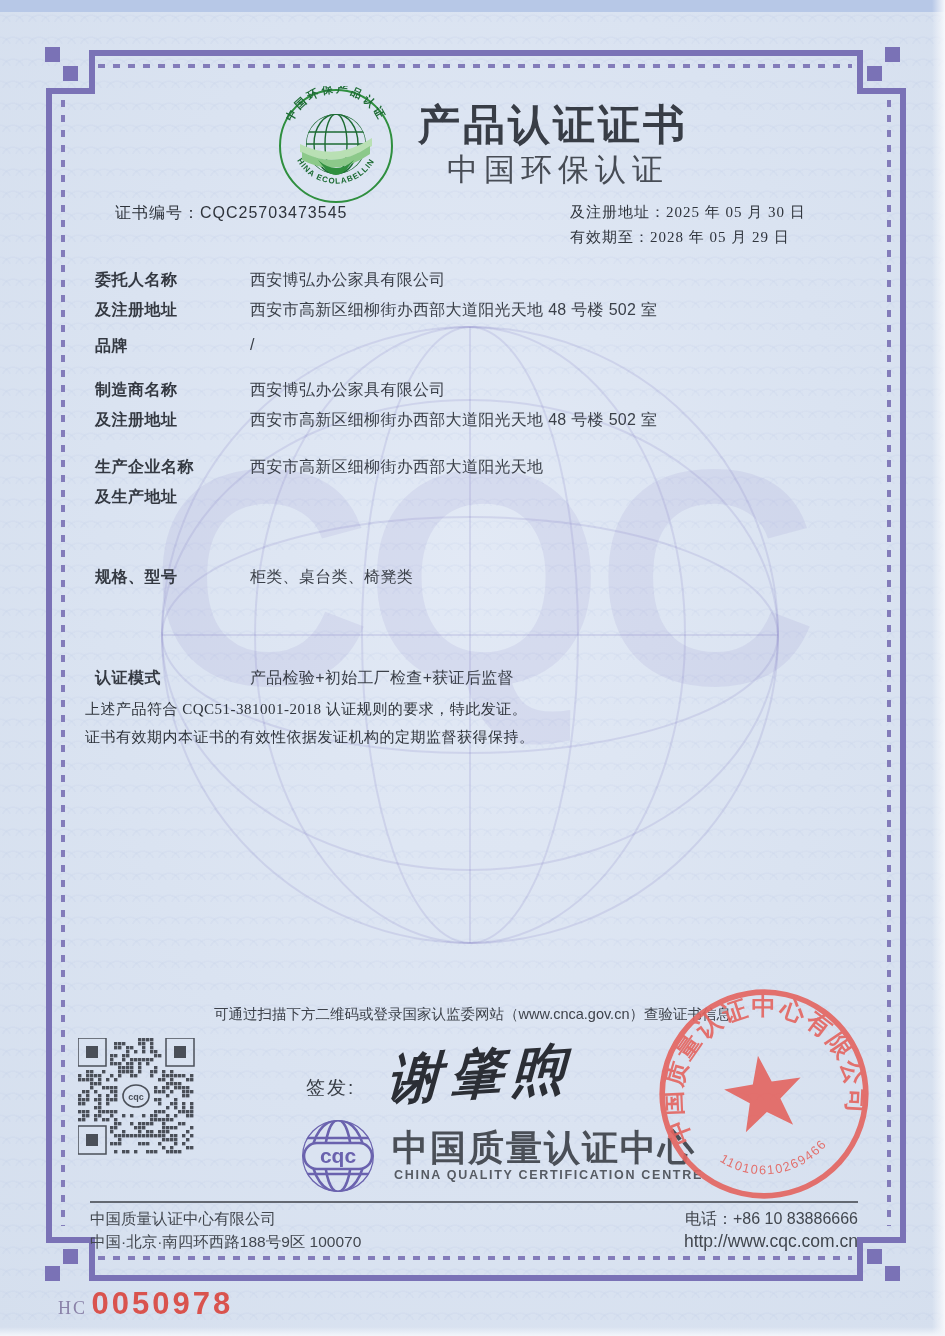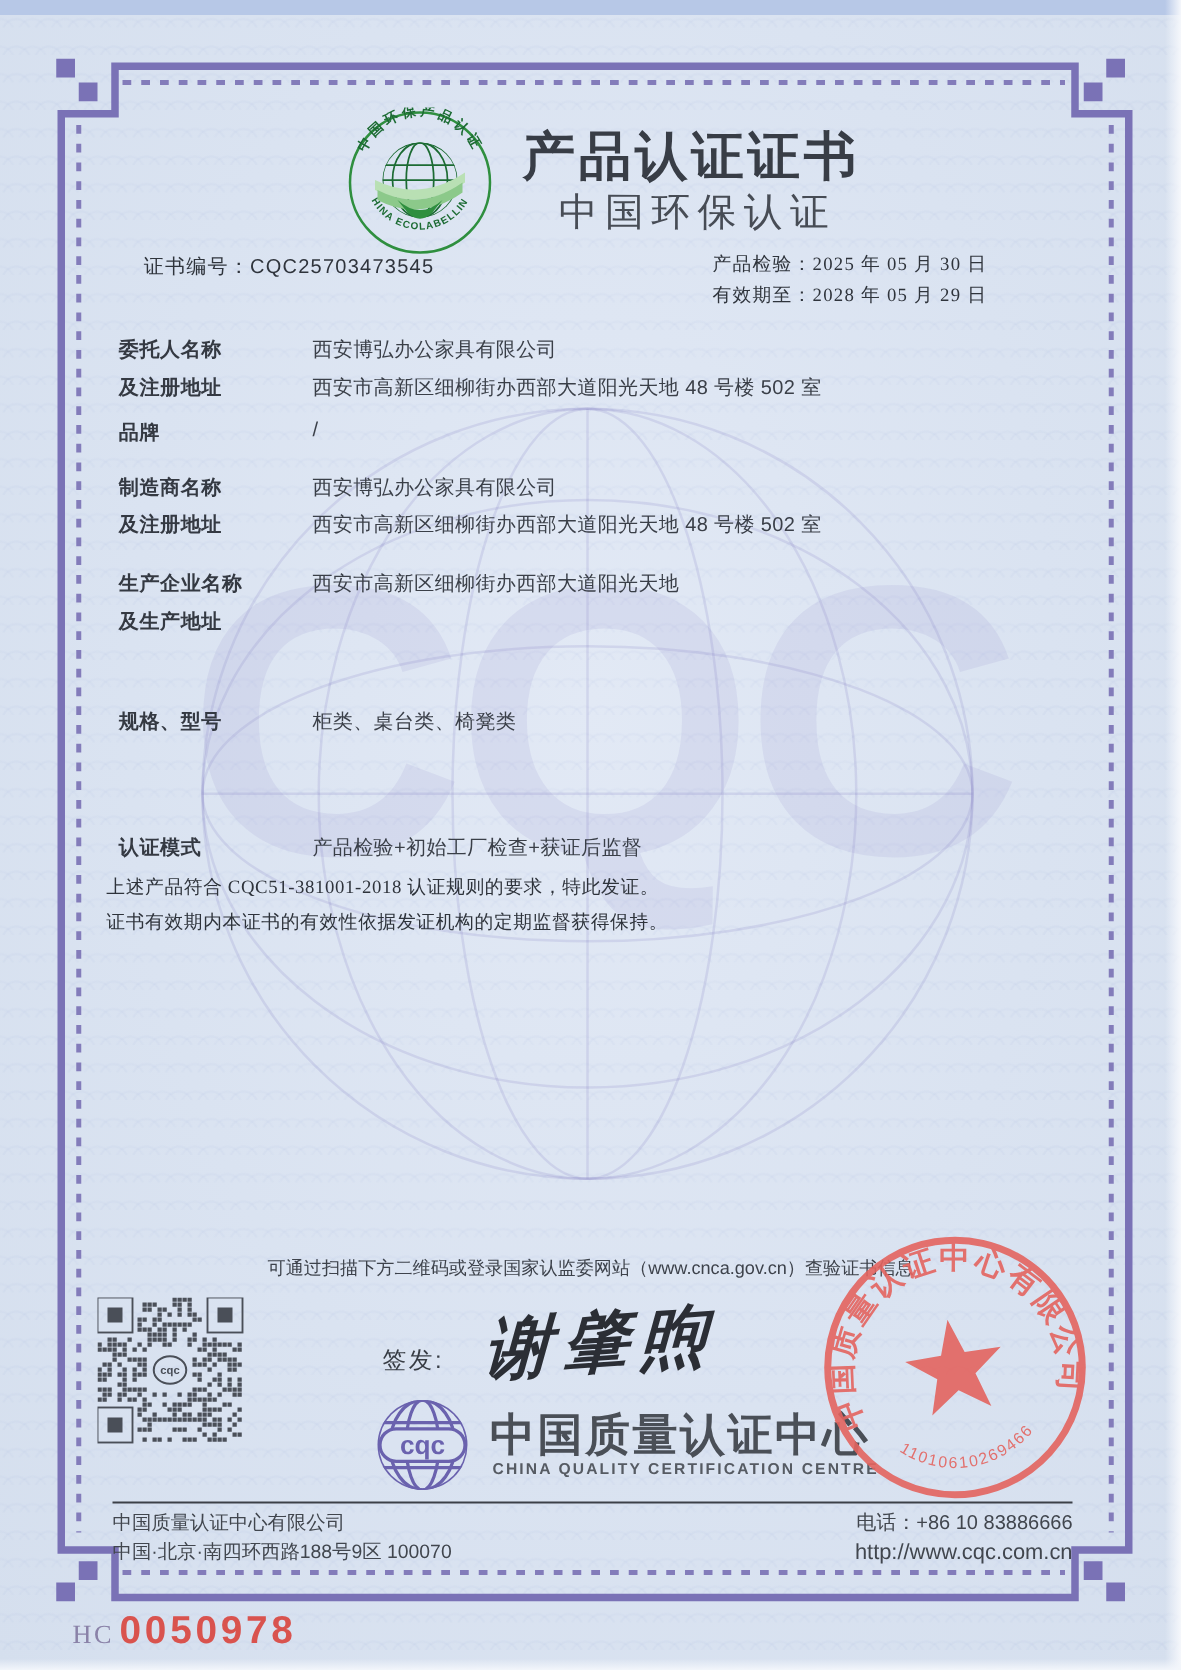--- a/index.html
+++ b/index.html
@@ -37,21 +37,21 @@
         font-size:14.5px;color:#3d424b;}
   .signlabel{font-size:19px;color:#373c44;letter-spacing:2px;}
   .signame{font-family:"DejaVu Serif","Liberation Serif",serif;font-style:italic;
         font-size:54px;font-weight:bold;color:#2b2e35;transform:rotate(-4deg) skewX(-6deg);
         letter-spacing:8px;display:inline-block;}
   .cqc-cn{font-size:36px;font-weight:bold;color:#4a4f57;letter-spacing:2px;}
   .cqc-en{font-size:12.5px;font-weight:bold;color:#565b63;letter-spacing:1.7px;}
   .f-left{font-size:15.5px;color:#41464e;line-height:23px;}
   .f-right{font-size:16px;color:#41464e;line-height:23px;text-align:right;}
   .f-right .url{font-size:17.5px;}
-  .hc{font-family:"Liberation Serif",serif;font-size:21px;color:#8a82a8;letter-spacing:2px;}
+  .hc{font-family:"Liberation Serif",serif;font-size:18px;color:#8a82a8;letter-spacing:2px;}
   .hcnum{font-family:Liberation Sans, sans-serif;font-size:31px;
         color:#d9534e;letter-spacing:3px;font-weight:bold;}
   .seal-wrap{position:absolute;left:652px;top:982px;width:224px;height:224px;
         transform:rotate(-9deg);opacity:.9;}
 </style>
 </head>
 <body>
 
 <div class="page">
 
@@ -118,21 +118,21 @@
     <path d="M42 74 Q60 90 78 74 L70 84 Q60 94 50 84 Z" fill="#2f8f3f"></path>
   </svg>
 
   <div class="abs title" style="left:418px;top:97px;">产品认证证书</div>
   <div class="abs subtitle" style="left:418px;top:149px;width:280px;text-align:center;">中国环保认证</div>
 
   <div class="abs certno kai" style="left:115px;top:203px;">
     <span>证书编号：</span><span style="font-family:'Liberation Sans',sans-serif;">CQC25703473545</span>
   </div>
   <div class="abs dateline kai" style="left:570px;top:200px;">
-    <div><span>产品检验：</span><span>2025 年 05 月 30 日</span></div>
+    <div><span>及注册地址：</span><span>2025 年 05 月 30 日</span></div>
     <div><span>有效期至：</span><span>2028 年 05 月 29 日</span></div>
   </div>
 
   <div class="frow" style="top:270px;">
       <div class="flabel">委托人名称</div>
       <div class="fvalue">西安博弘办公家具有限公司</div>
     </div>
   <div class="frow" style="top:300px;">
       <div class="flabel">及注册地址</div>
       <div class="fvalue">西安市高新区细柳街办西部大道阳光天地 48 号楼 502 室</div>

